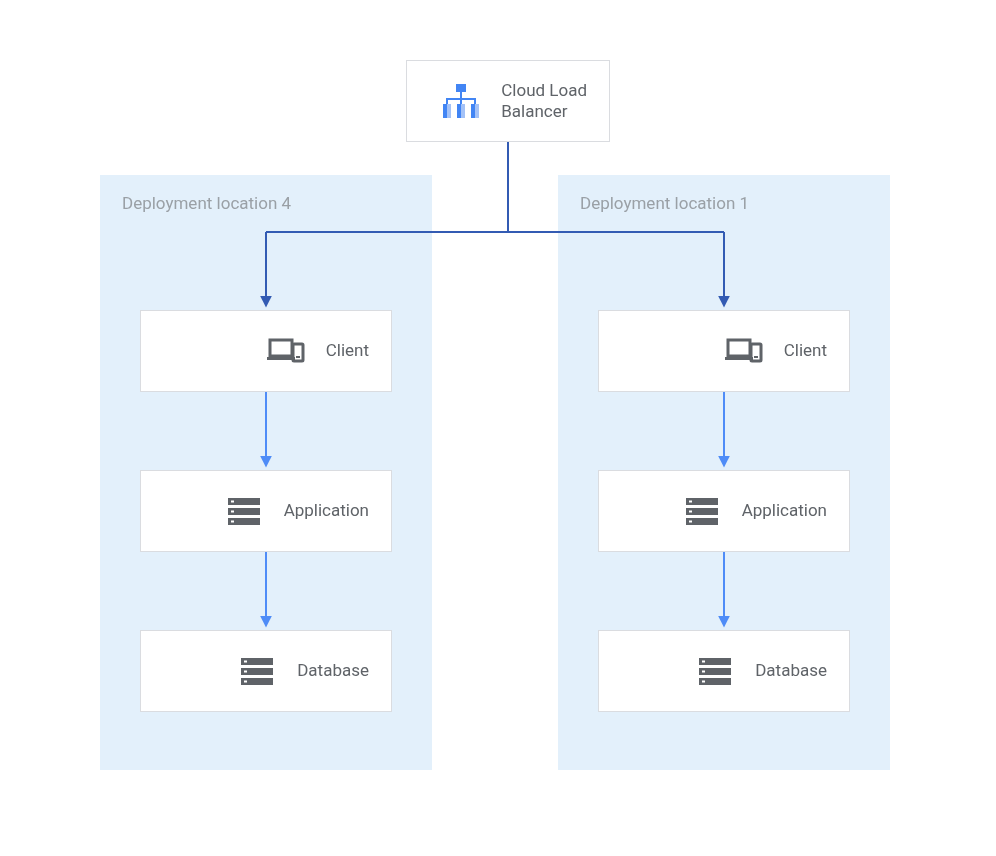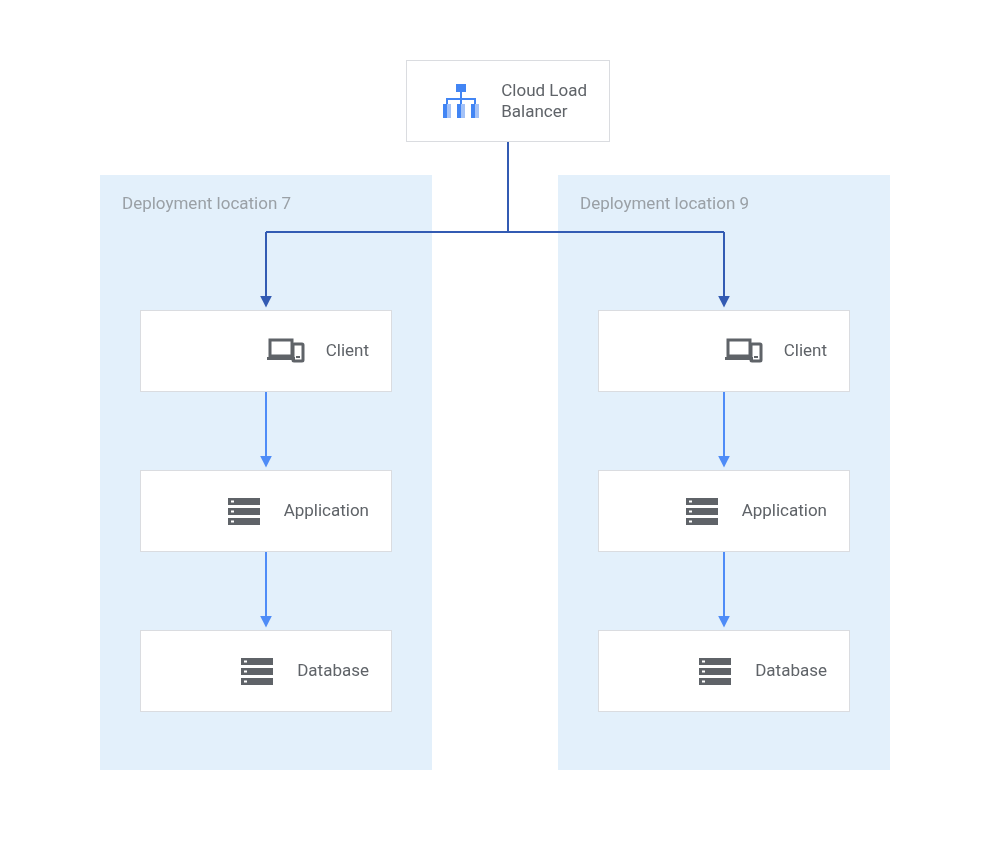--- a/index.html
+++ b/index.html
@@ -47,24 +47,24 @@
     position: absolute;
     top: 0; left: 0;
     width: 996px; height: 856px;
     pointer-events: none;
   }
 </style>
 </head>
 <body>
 
 <div class="region" style="left:100px; top:175px; width:332px; height:595px;">
-  <div class="region-title">Deployment location 7</div>
+  <div class="region-title">Deployment location 4</div>
 </div>
 <div class="region" style="left:558px; top:175px; width:332px; height:595px;">
-  <div class="region-title">Deployment location 9</div>
+  <div class="region-title">Deployment location 1</div>
 </div>
 
 <div class="box" style="left:406px; top:60px; width:204px; height:82px;">
   <span class="icon-wrap">
     <svg viewBox="0 0 40 40" width="40" height="40">
       <rect x="15" y="3" width="10" height="8" fill="#4285f4"></rect>
       <rect x="19" y="11" width="2" height="6" fill="#4285f4"></rect>
       <rect x="5" y="17" width="30" height="2" fill="#4285f4"></rect>
       <rect x="5" y="19" width="2" height="4" fill="#4285f4"></rect>
       <rect x="19" y="19" width="2" height="4" fill="#4285f4"></rect>

